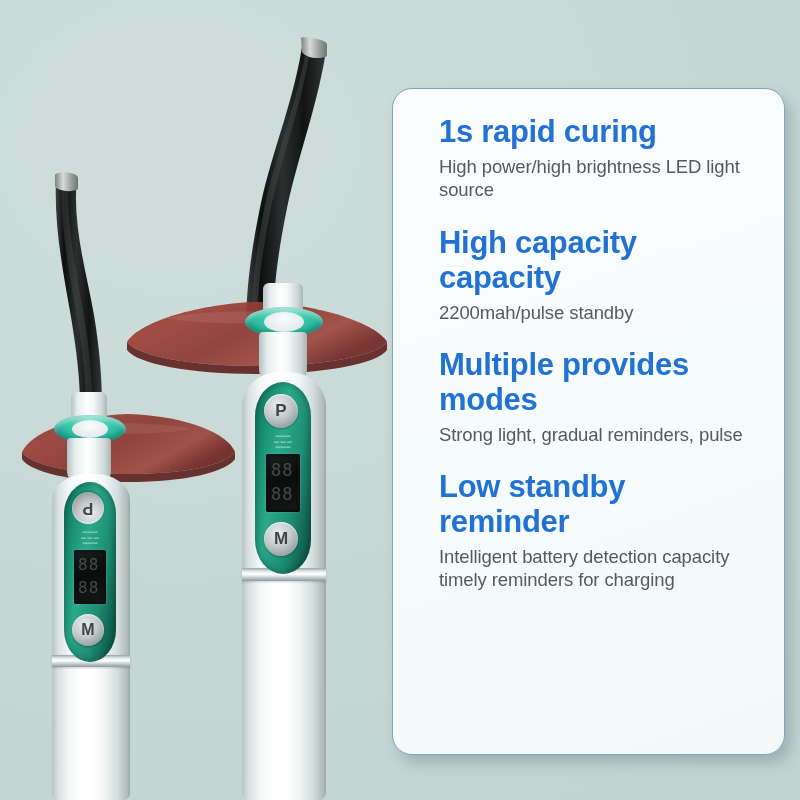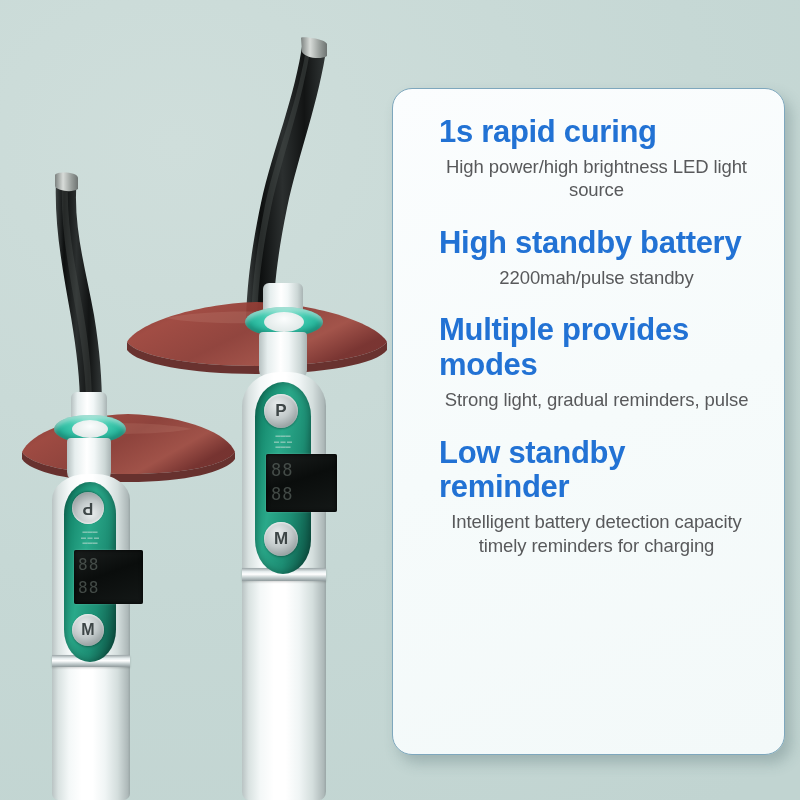--- a/index.html
+++ b/index.html
@@ -56,21 +56,20 @@
   .btn{position:absolute;border-radius:50%;
     background:radial-gradient(circle at 40% 32%, #e9edee 0%, #c2c9ca 45%, #99a2a3 75%, #7d8788 100%);
     box-shadow:inset 0 1px 2px rgba(255,255,255,.7), 0 1px 2px rgba(0,0,0,.3);
     display:flex;align-items:center;justify-content:center;
     color:#3e4647;font-weight:bold;font-family:"Liberation Sans",sans-serif;
   }
   .lcd{position:absolute;border-radius:2px;
     background:linear-gradient(160deg,#1b1f1e 0%,#0a0d0c 45%,#141817 100%);
     box-shadow:inset 0 0 4px rgba(0,0,0,.9), 0 0 2px rgba(255,255,255,.25);
     overflow:hidden;
-    padding-left:37px;
   }
   .lcd .seg{position:absolute;color:#6f7a74;font-family:"DejaVu Sans Mono",monospace;
     letter-spacing:1px;opacity:.55;}
   .micro{position:absolute;color:#c8ded6;opacity:.55;
     font-family:"Liberation Sans",sans-serif;text-align:center;line-height:1.1;}
 
   
   #panel{
     position:absolute;left:392px;top:88px;width:393px;height:667px;
     background:linear-gradient(160deg,#fbfdfe 0%,#f6fbfb 50%,#f3f9f9 100%);
@@ -81,21 +80,20 @@
     padding:26px 30px 0 46px;
   }
   .feature{margin-bottom:2px;}
   .f-title{
     color:#2272d4;font-weight:bold;font-size:31px;line-height:1.12;
     letter-spacing:-.3px;margin:0 0 5px 0;
   }
   .f-desc{
     color:#58595b;font-size:18.5px;line-height:1.28;margin:0 0 24px 0;
     letter-spacing:-.1px;
-    text-align:center;
   }
 </style>
 </head>
 <body>
 
 <div id="stage">
 
   <div class="device">
 
     <div class="guide" style="left:215px;top:28px;">
@@ -235,21 +233,21 @@
   </div>
 
   <div id="panel">
 
     <div class="feature">
       <h2 class="f-title">1s rapid curing</h2>
       <p class="f-desc">High power/high brightness LED light source</p>
     </div>
 
     <div class="feature">
-      <h2 class="f-title">High standby battery</h2>
+      <h2 class="f-title">High capacity capacity</h2>
       <p class="f-desc">2200mah/pulse standby</p>
     </div>
 
     <div class="feature">
       <h2 class="f-title">Multiple provides modes</h2>
       <p class="f-desc">Strong light, gradual reminders, pulse</p>
     </div>
 
     <div class="feature">
       <h2 class="f-title">Low standby reminder</h2>

